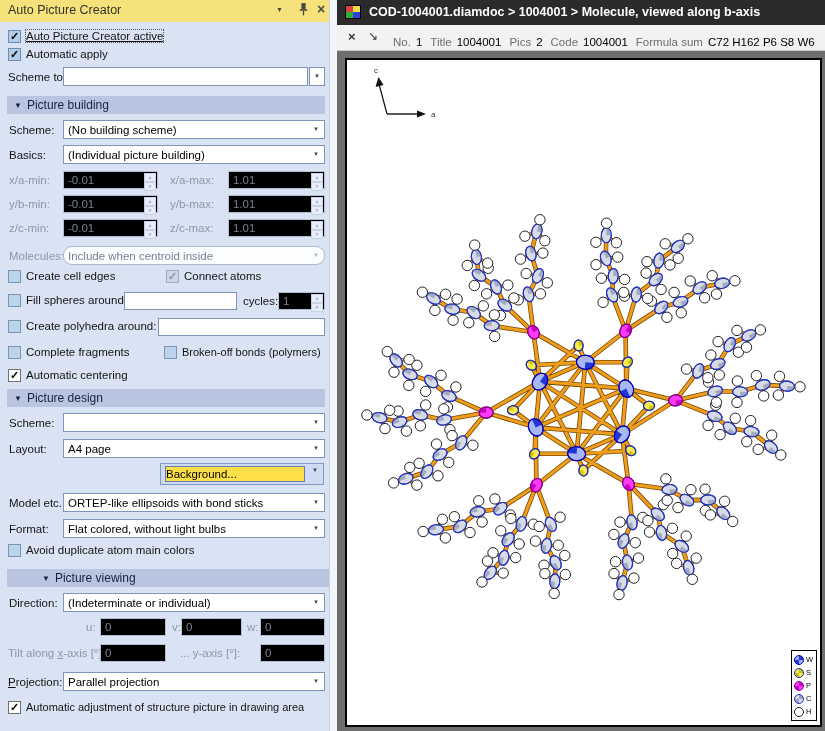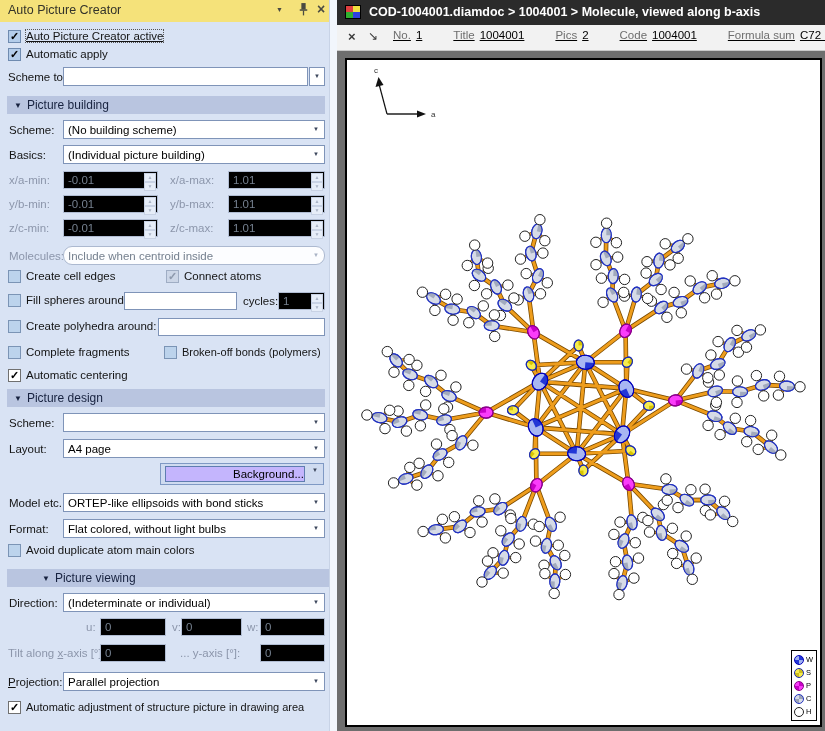--- a/index.html
+++ b/index.html
@@ -34,34 +34,34 @@
   .field.dis .spin span{color:#a9b3c5;background:#e6edf8;border-color:#c8d2e4;}
 
   .cb{position:absolute;width:13px;height:13px;box-sizing:border-box;background:#bcd3ec;border:1px solid #7b94b5;font-size:11px;line-height:11px;text-align:center;color:#000;font-weight:bold;}
   .cb.checked-blue{background:#b4cdea;border-color:#6f8bb0;}
   .cb.checked-white{background:#fff;border-color:#707070;}
   .cb.dis{background:#ccd6e7;border-color:#9fadc4;color:#8d99ad;}
   .cb-label{position:absolute;font-size:11.5px;color:#141414;white-space:nowrap;}
   .focus-label{text-decoration:underline;outline:1px dotted #555;}
 
   #bg-btn-wrap{position:absolute;left:160px;top:463px;width:164px;height:22px;background:#cfdbf0;border:1px solid #7f99c4;box-sizing:border-box;}
-  #bg-btn{position:absolute;left:4px;top:2px;width:140px;height:16px;background:#c4b5fd;border:1px solid #5f7db0;box-sizing:border-box;font-size:11.5px;text-align:right;line-height:15px;color:#000;}
+  #bg-btn{position:absolute;left:4px;top:2px;width:140px;height:16px;background:#fde047;border:1px solid #5f7db0;box-sizing:border-box;font-size:11.5px;text-align:left;line-height:15px;color:#000;}
   #bg-arr{position:absolute;right:1px;top:3px;width:14px;text-align:center;font-size:6px;color:#3c465c;}
   .u{text-decoration:underline;}
 
   
   #right-panel{position:absolute;left:337px;top:0;width:488px;height:731px;background:#6e6e6e;}
   #rp-titlebar{position:absolute;left:0;top:0;width:100%;height:25px;background:#2b2b2b;}
   #rp-icon{position:absolute;left:8px;top:5px;width:16px;height:14px;border:1px solid #000;background:#fff;box-sizing:border-box;}
   #rp-icon i{position:absolute;width:7px;height:6px;}
   #rp-title{position:absolute;left:32px;top:5px;font-size:12.5px;font-weight:bold;color:#fff;white-space:nowrap;}
   #rp-toolbar{position:absolute;left:0;top:25px;width:100%;height:26px;background:#f2f2f2;border-bottom:1px solid #c9c9c9;box-sizing:border-box;}
   #tb-close{position:absolute;left:11px;top:4px;font-size:13px;font-weight:bold;color:#3a3a3a;}
   #tb-arrow{position:absolute;left:31px;top:4px;font-size:12px;color:#3a3a3a;}
-  #tb-fields{position:absolute;left:56px;right:0;top:0;bottom:0;display:flex;align-items:flex-start;gap:31px;overflow:hidden;white-space:nowrap;text-decoration:underline;}
+  #tb-fields{position:absolute;left:56px;right:0;top:0;bottom:0;display:flex;align-items:flex-end;gap:8px;overflow:hidden;white-space:nowrap;}
   .tbf{flex:0 0 auto;}
   .tl{font-size:11.5px;color:#6e6e6e;margin-right:5px;}
   .tv{font-size:11.5px;color:#000;}
 
   #workspace{position:absolute;left:0;top:51px;right:0;bottom:0;background:#6e6e6e;}
   #page{position:absolute;left:8px;top:7px;right:3px;bottom:4px;background:#fff;border:2px solid #000;}
   #mol{position:absolute;left:0;top:0;width:100%;height:100%;}
   #legend{position:absolute;right:3px;bottom:4px;background:#fff;border:1px solid #000;padding:2px 3px 2px 2px;}
   .lg-row{display:flex;align-items:center;height:13px;}
   .lg-dot{display:inline-block;width:10px;height:10px;border-radius:50%;border:1px solid #000;box-sizing:border-box;}

